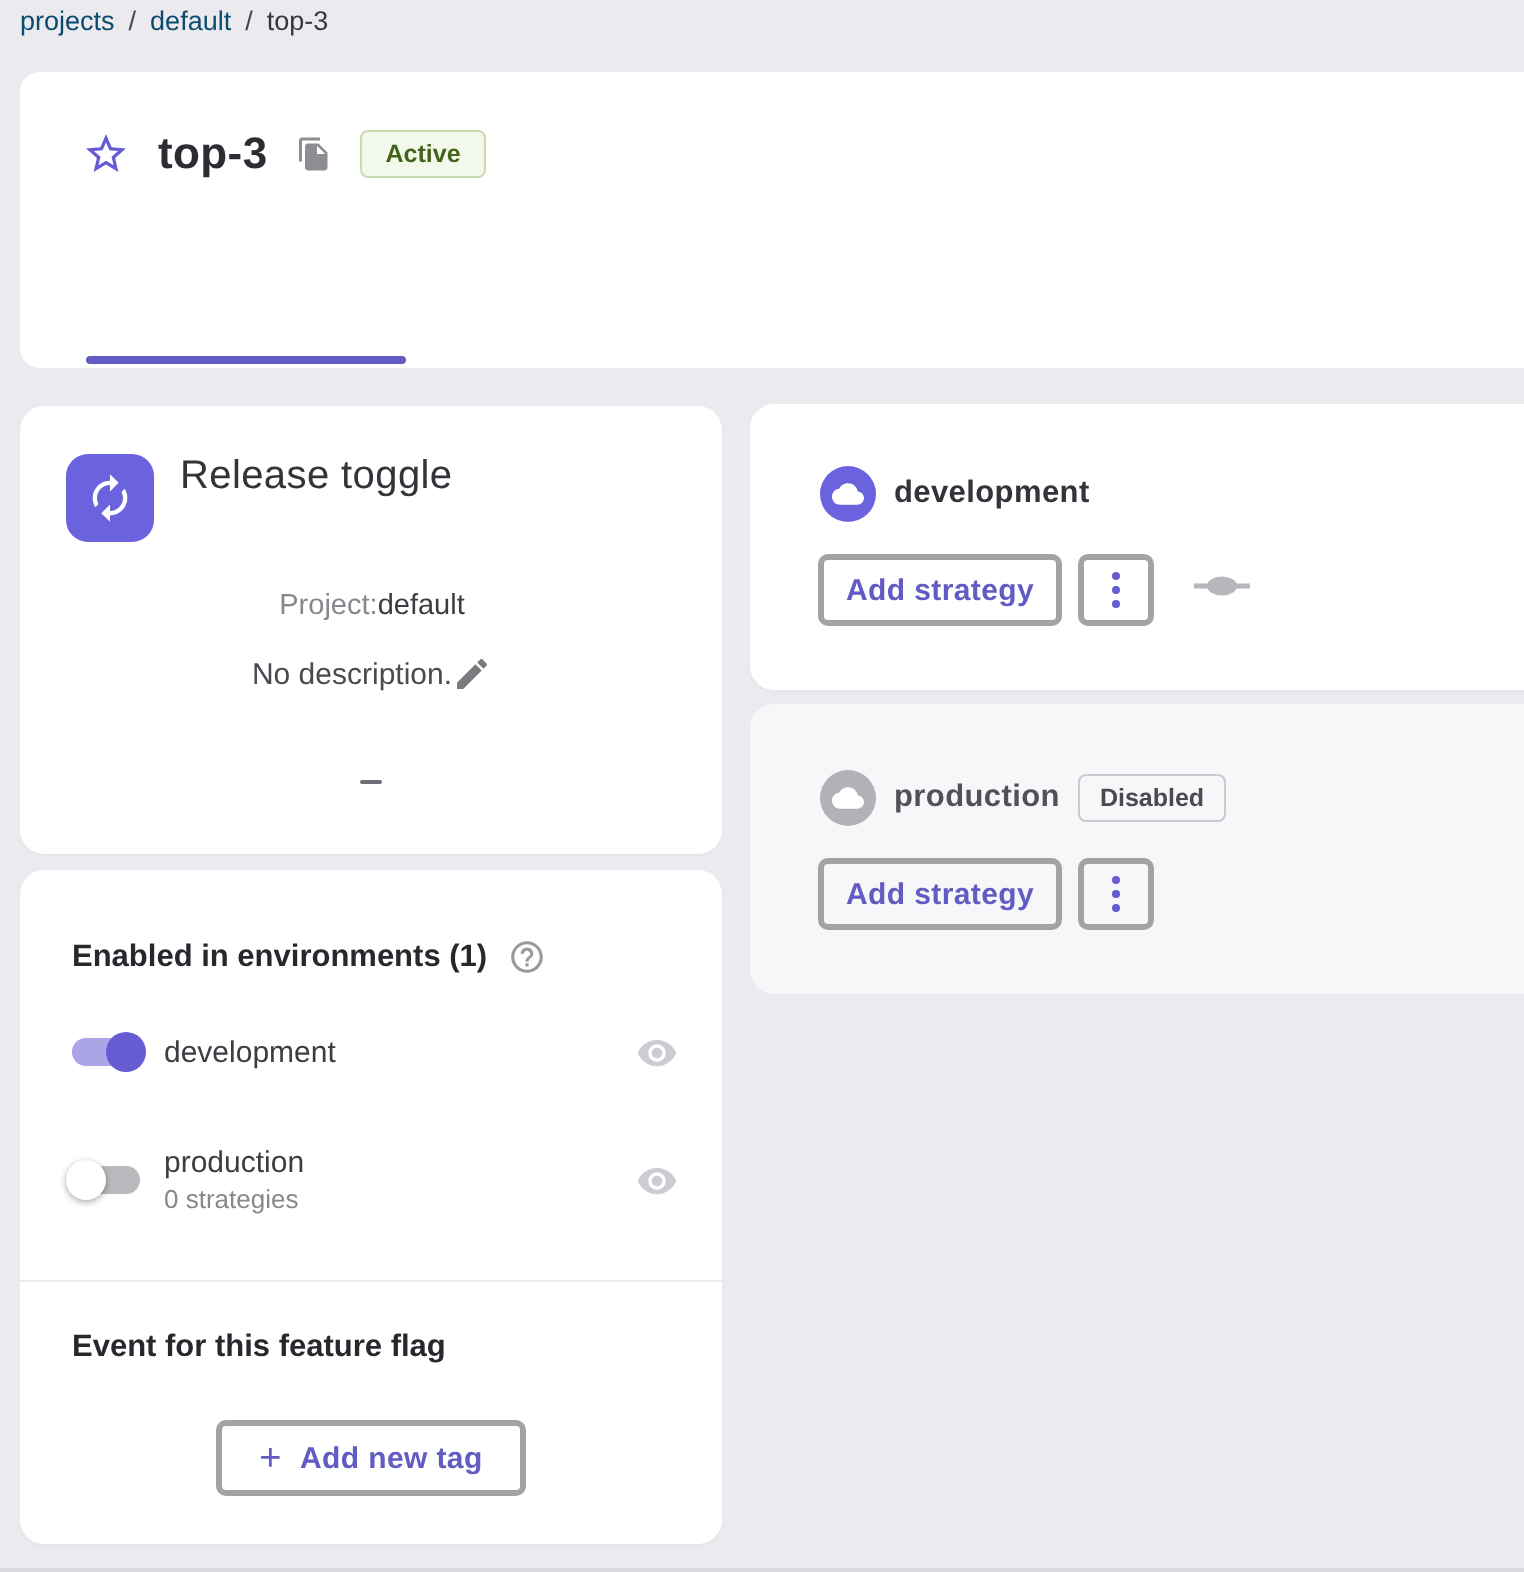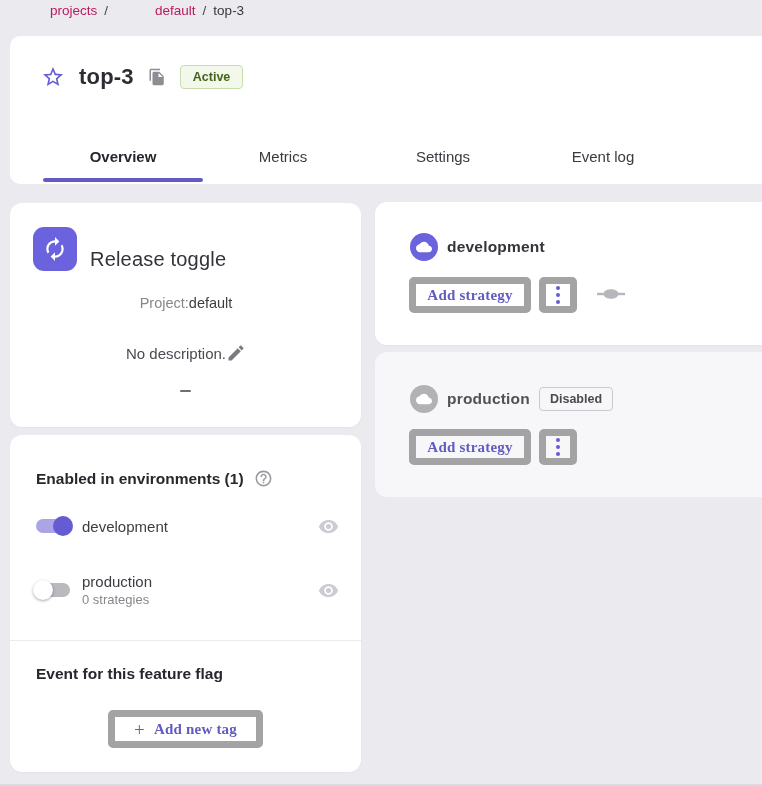--- a/index.html
+++ b/index.html
@@ -8,49 +8,49 @@
     font-family:"Liberation Sans", sans-serif;
     background:#eaeaef;
     position:relative;
     overflow:hidden;
     color:#3c3c43;
   }
   .abs { position:absolute; }
 
   
   .breadcrumb { left:10px; top:3px; font-size:13.5px; display:flex; gap:7px; align-items:center; }
-  .breadcrumb a { color:#be185d; text-decoration:none; cursor:pointer;margin-left:40px; }
+  .breadcrumb a { color:#0c4a6e; text-decoration:none; cursor:pointer; }
   .breadcrumb .sep { color:#45454c; }
   .breadcrumb .current { color:#37373e; }
 
   
   .header-card { left:10px; top:36px; width:790px; height:148px; background:#fff; border-radius:10px; }
   .title-row { position:absolute; left:30px; top:28px; display:flex; align-items:center; gap:13px; }
   .star-btn { width:26px; height:26px; cursor:pointer; display:flex; align-items:center; justify-content:center; }
   .page-title { font-size:22px; font-weight:700; color:#2c2c33; letter-spacing:.2px; }
   .copy-btn { width:20px; height:20px; cursor:pointer; display:flex; align-items:center; justify-content:center; }
   .status-badge { background:#f2f8ea; border:1px solid #c9dcae; color:#44631c; font-size:12.5px; font-weight:700; border-radius:4px; padding:4px 12px; }
   .tabs { position:absolute; left:33px; bottom:0; display:flex; height:56px; }
   .tab { width:160px; display:flex; align-items:center; justify-content:center; font-size:15px; color:#3a3a41; cursor:pointer; }
   .tab.active { font-weight:700; color:#27272e; }
   .tab-underline { position:absolute; left:33px; bottom:2px; width:160px; height:4px; background:#615bc2; border-radius:2px; }
 
   
   .card { background:#fff; border-radius:12px; box-shadow:0 1px 2px rgba(30,30,60,.03); }
 
   
   .details-card { left:10px; top:203px; width:351px; height:224px; }
-  .dc-head { position:absolute; left:23px; top:24px; display:flex; align-items:flex-end; gap:13px; }
+  .dc-head { position:absolute; left:23px; top:24px; display:flex; align-items:flex-start; gap:13px; }
   .type-icon { width:44px; height:44px; border-radius:11px; background:#6b63dd; display:flex; align-items:center; justify-content:center; }
   .type-label { font-size:20px; color:#33333a; letter-spacing:.2px; }
   .dc-row { position:absolute; left:25px; right:24px; display:flex; justify-content:center; align-items:center; font-size:14.5px; }
   .dc-label { color:#87878d; }
   .dc-value { color:#3c3c43; }
   .row-project { top:92px; }
-  .row-desc { top:140px; }
+  .row-desc { top:124px; }
   .desc-text { color:#4a4a51; font-size:15px; }
   .icon-btn { cursor:pointer; display:flex; align-items:center; justify-content:center; }
   .row-created { top:180px; }
   .created-wrap { display:flex; gap:9px; align-items:center; }
   .minus-btn { width:16px; height:16px; position:relative; }
   .minus-btn::after { content:""; position:absolute; left:2px; top:7px; width:11px; height:2px; background:#6e6e76; border-radius:1px; }
 
   
   .env-card { left:375px; width:430px; height:143px; }
   .env-dev { top:202px; background:#fff; }
@@ -58,21 +58,21 @@
   .env-head { position:absolute; left:35px; top:31px; display:flex; align-items:center; gap:9px; }
   .env-prod .env-head { top:33px; }
   .cloud-circle { width:28px; height:28px; border-radius:50%; display:flex; align-items:center; justify-content:center; }
   .cloud-purple { background:#6b63dd; }
   .cloud-gray { background:#b1b1b6; }
   .env-name { font-size:15.5px; font-weight:700; color:#33333a; letter-spacing:.2px; }
   .env-prod .env-name { color:#515158; }
   .env-badge { border:1px solid #c9c9cf; border-radius:4px; font-size:12.5px; font-weight:700; color:#4a4a51; padding:4px 10px; background:transparent; }
   .env-actions { position:absolute; left:34px; top:75px; display:flex; align-items:center; gap:8px; }
   .env-prod .env-actions { top:77px; }
-  .btn-outline { background:#fff; border:7px solid #a3a3a3; border-radius:5px; color:#615bc2; font-weight:700; font-size:15px; letter-spacing:.2px; cursor:pointer; font-family:Liberation Serif, serif; }
+  .btn-outline { background:#fff; border:3px solid #a3a3a3; border-radius:5px; color:#615bc2; font-weight:700; font-size:15px; letter-spacing:.2px; cursor:pointer; font-family:Liberation Sans, sans-serif; }
   .btn-add-strategy { width:122px; height:36px; }
   .env-prod .btn-outline { background:transparent; }
   .btn-more { width:38px; height:36px; display:flex; align-items:center; justify-content:center; }
   .dots { display:flex; flex-direction:column; gap:3px; }
   .dots i { width:4px; height:4px; border-radius:50%; background:#655bd2; }
   .connector { margin-left:12px; }
 
   
   .panel-card { left:10px; top:435px; width:351px; height:337px; }
   .panel-title { position:absolute; left:26px; top:34px; font-size:15.5px; font-weight:700; color:#27272e; display:flex; align-items:center; gap:10px; }
@@ -113,26 +113,20 @@
         </svg>
     </span>
     <h1 class="page-title">top-3</h1>
     <span class="copy-btn">
       <svg width="18" height="18" viewBox="0 0 24 24">
           <path fill="#8d8d93" d="M16 1H4c-1.1 0-2 .9-2 2v14h2V3h12V1zm-1 4l6 6v10c0 1.1-.9 2-2 2H7.99C6.89 23 6 22.1 6 21l.01-14c0-1.1.89-2 1.99-2h7zm-1 7h5.5L14 6.5V12z"></path>
         </svg>
     </span>
     <span class="status-badge">Active</span>
   </div>
-  <div class="tabs">
-    <div class="tab active">Overview</div>
-    <div class="tab">Metrics</div>
-    <div class="tab">Settings</div>
-    <div class="tab">Event log</div>
-  </div>
   <div class="tab-underline"></div>
 </header>
 
 <section class="abs card details-card">
   <div class="dc-head">
     <span class="type-icon">
       <svg width="26" height="26" viewBox="0 0 24 24">
           <path fill="#fff" d="M12 6v3l4-4-4-4v3c-4.42 0-8 3.58-8 8 0 1.57.46 3.03 1.24 4.26L6.7 14.8c-.45-.83-.7-1.79-.7-2.8 0-3.31 2.69-6 6-6zm6.76 1.74L17.3 9.2c.44.84.7 1.79.7 2.8 0 3.31-2.69 6-6 6v-3l-4 4 4 4v-3c4.42 0 8-3.58 8-8 0-1.57-.46-3.03-1.24-4.26z"></path>
         </svg>
     </span>

